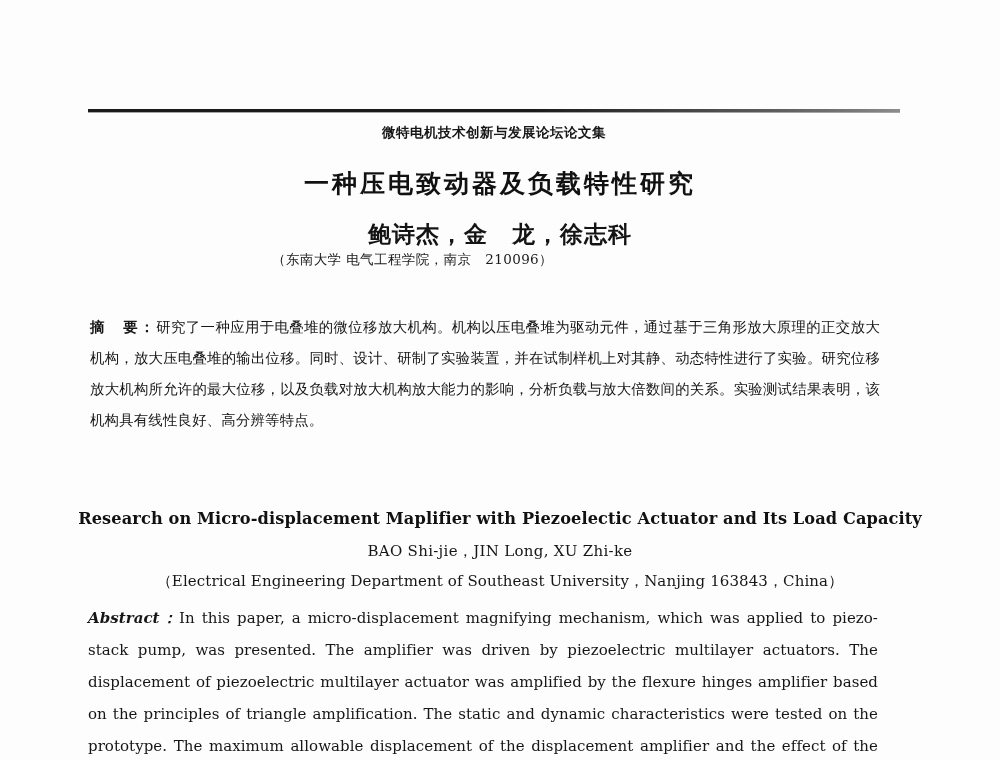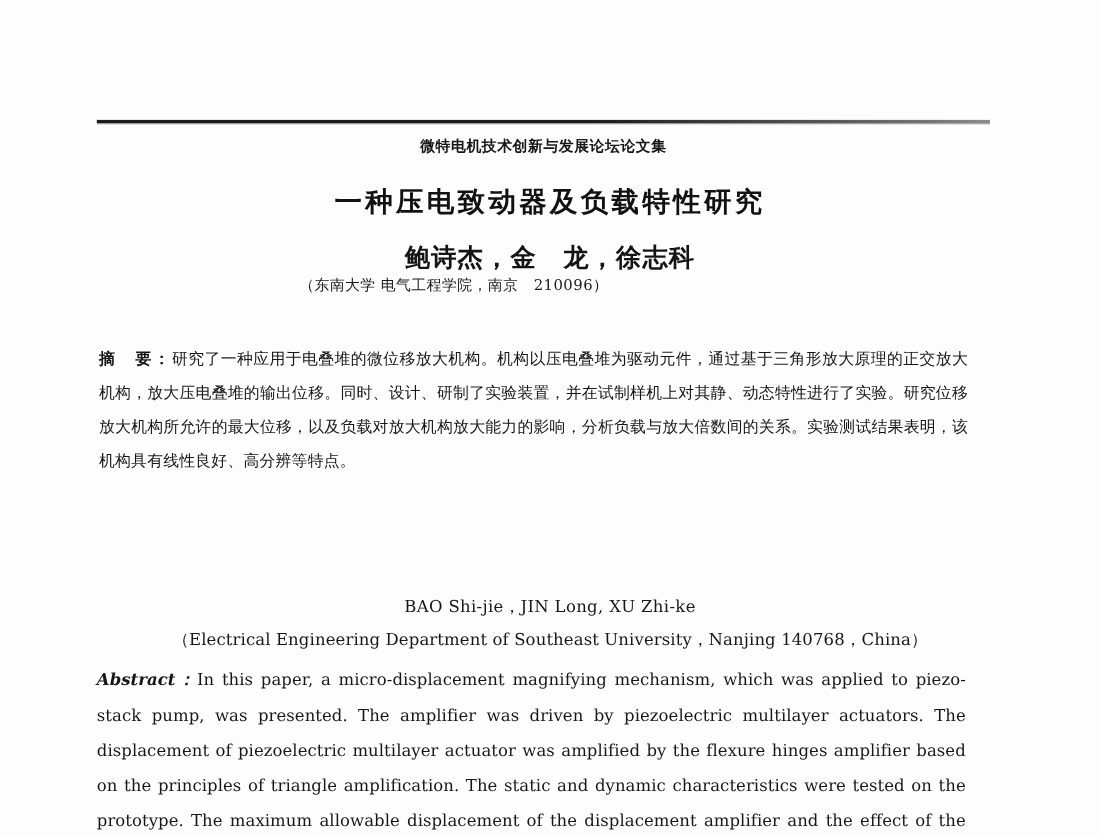--- a/index.html
+++ b/index.html
@@ -182,22 +182,23 @@
 
   <div class="cn-authors">鲍诗杰，金　龙，徐志科</div>
 
   <div class="cn-affil">（东南大学 电气工程学院，南京　210096）</div>
 
   <div class="cn-abstract">
     <span class="lead">摘　要：</span><span>研究了一种应用于电叠堆的微位移放大机构。机构以压电叠堆为驱动元件，通过基于三角形放大原理的正交放大机构，放大压电叠堆的输出位移。同时、设计、研制了实验装置，并在试制样机上对其静、动态特性进行了实验。研究位移放大机构所允许的最大位移，以及负载对放大机构放大能力的影响，分析负载与放大倍数间的关系。实验测试结果表明，该机构具有线性良好、高分辨等特点。</span>
   </div>
 
 
+  <div class="en-title">Research on Micro-displacement Maplifier with Piezoelectic Actuator and Its Load Capacity</div>
 
   <div class="en-authors">BAO Shi-jie，JIN Long, XU Zhi-ke</div>
 
-  <div class="en-affil">（Electrical Engineering Department of Southeast University，Nanjing 140768，China）</div>
+  <div class="en-affil">（Electrical Engineering Department of Southeast University，Nanjing 163843，China）</div>
 
   <div class="en-abstract">
     <span class="lead">Abstract：</span><span>In this paper, a micro-displacement magnifying mechanism, which was applied to piezo-stack pump, was presented.  The amplifier was driven by piezoelectric multilayer actuators.  The displacement of piezoelectric multilayer actuator was amplified by the flexure hinges amplifier based on the principles of triangle amplification.  The static and dynamic characteristics were tested on the prototype.  The maximum allowable displacement of the displacement amplifier and the effect of the load upon the amplifier's amplification capacity were researched.  Also the relationship between the load and the magni-</span>
   </div>
 
 </div>
 
 </body></html>

